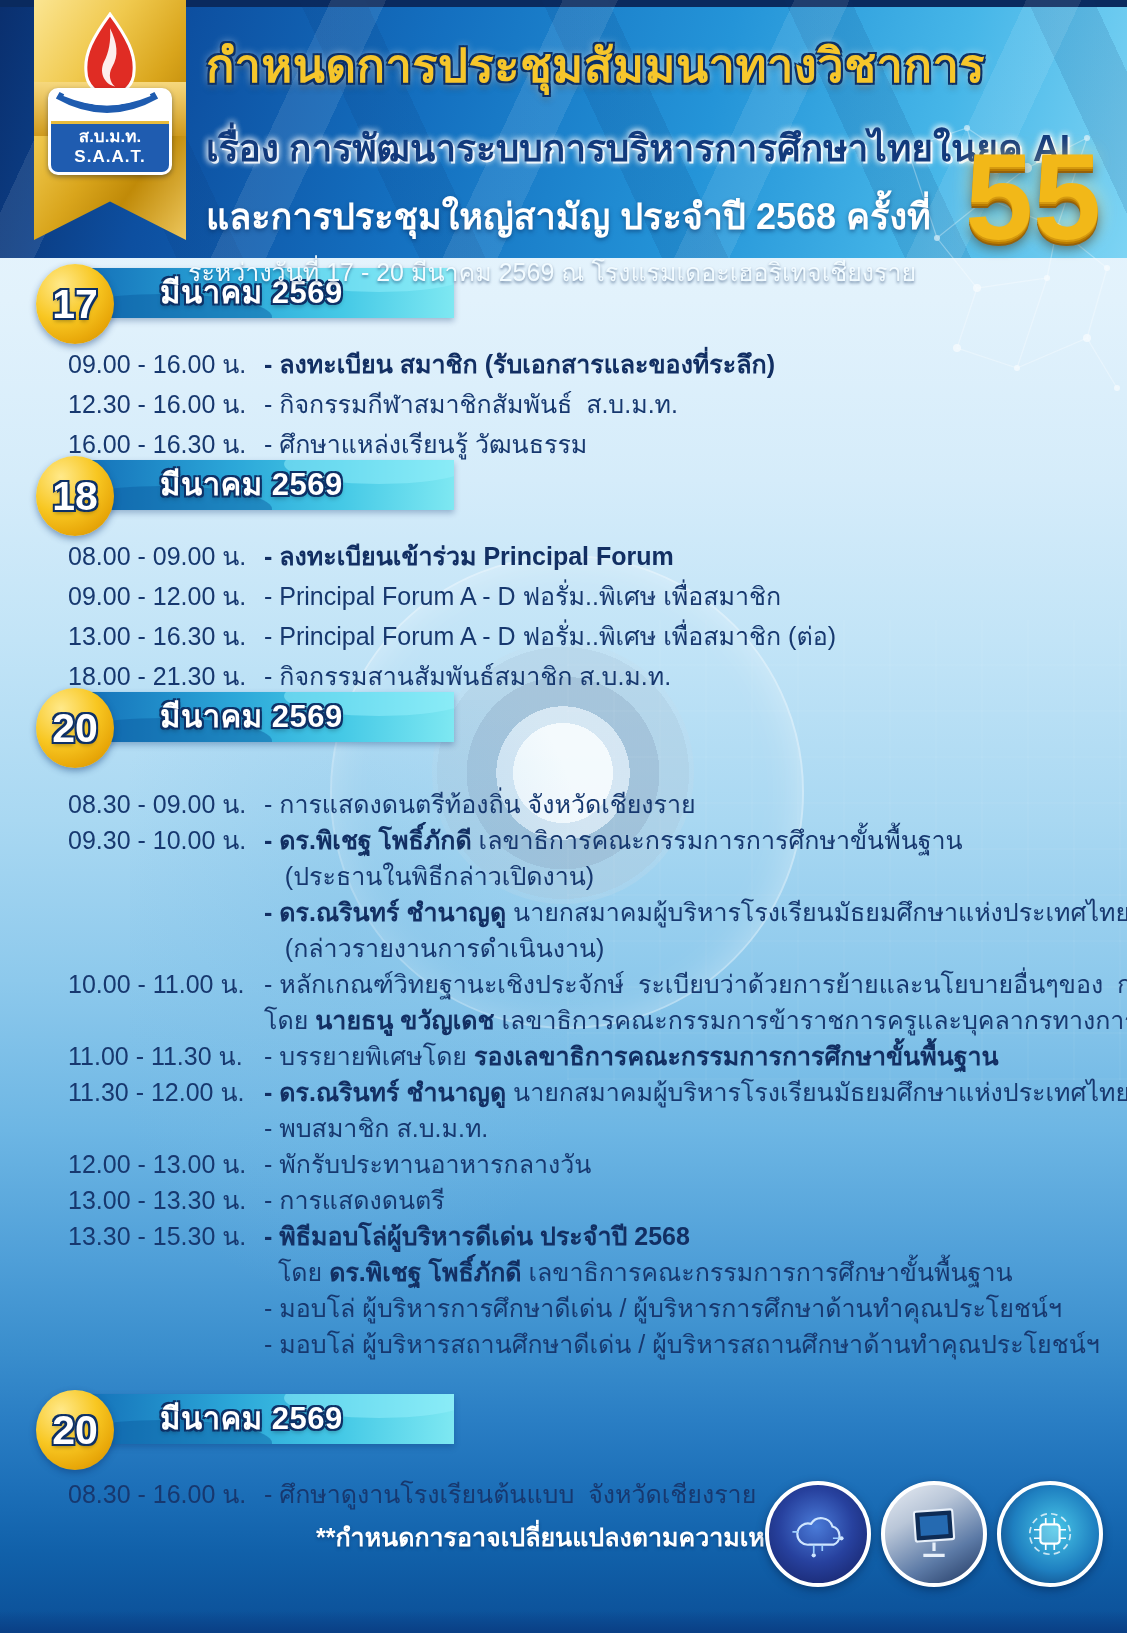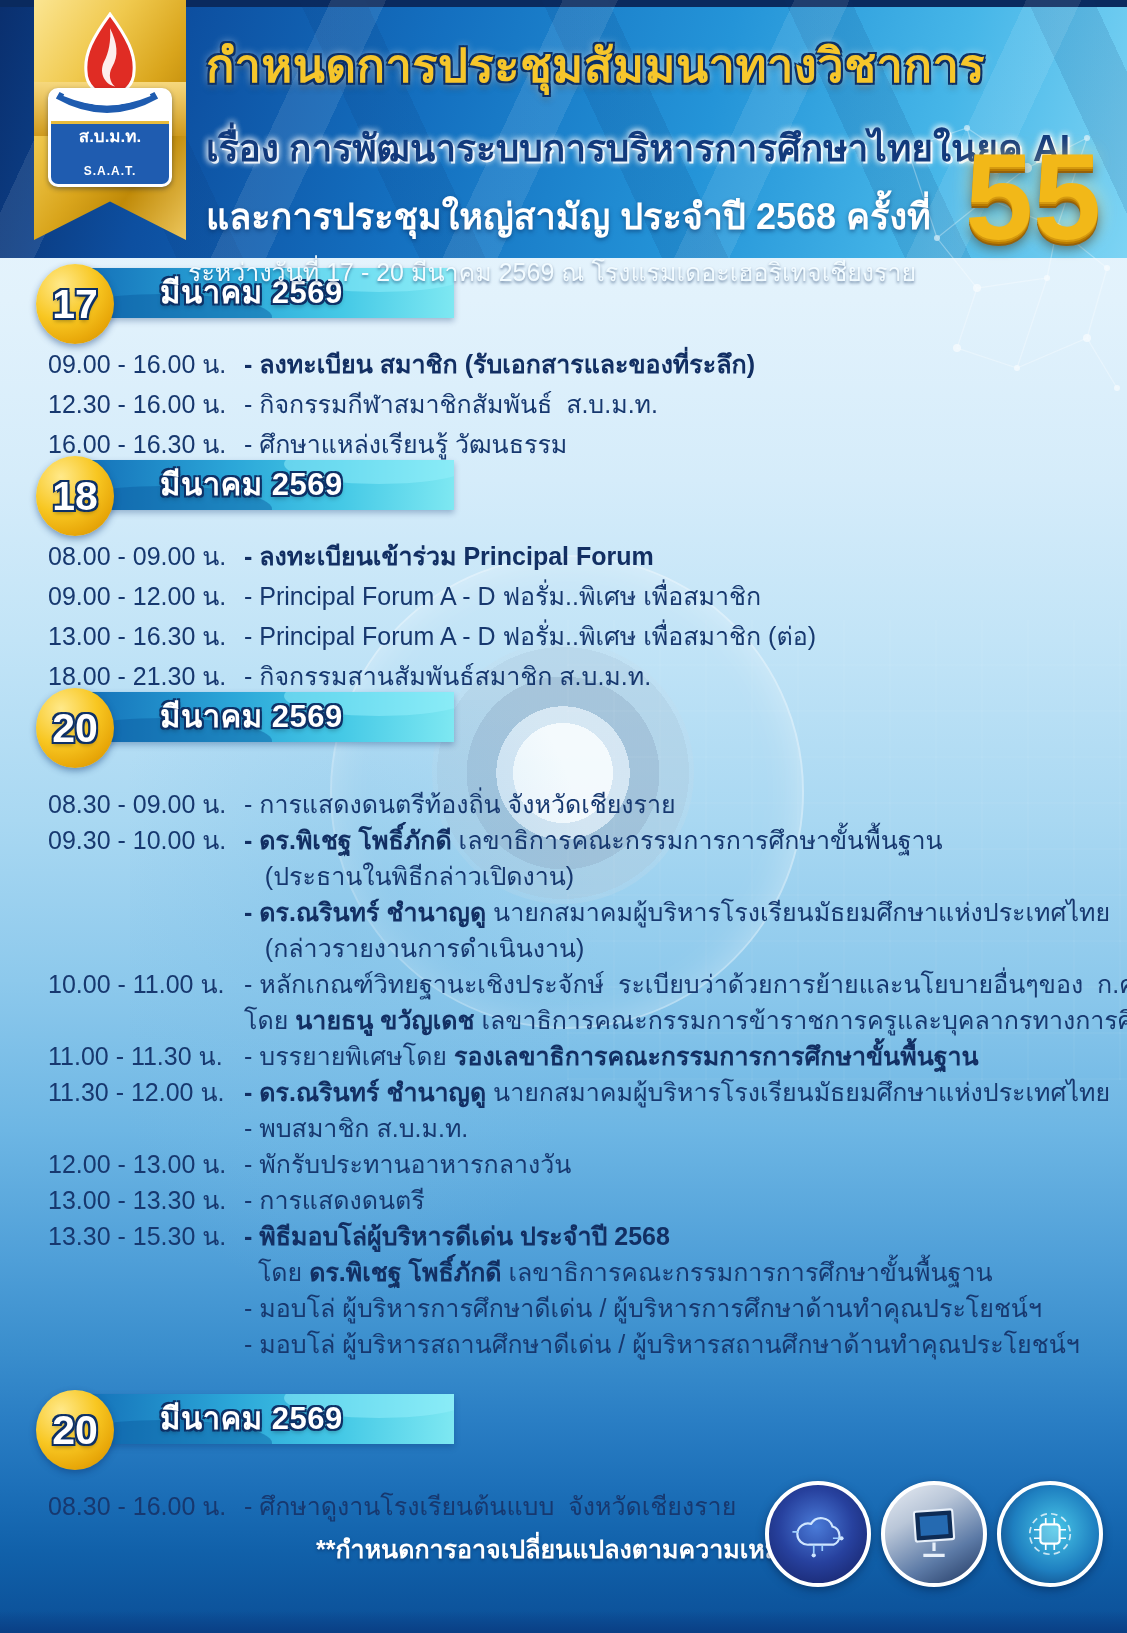--- a/index.html
+++ b/index.html
@@ -30,21 +30,21 @@
     filter:drop-shadow(3px 4px 6px rgba(0,20,60,.45));}
   .ribbon .band{position:absolute;left:-12px;right:-12px;top:82px;height:54px;
     background:linear-gradient(180deg,#f6d87e,#cf9a1d);z-index:0;}
   .flame{position:absolute;left:50%;transform:translateX(-50%);top:12px;z-index:1;}
   .emblem{position:absolute;left:50%;transform:translateX(-50%);top:88px;width:118px;
     border:3px solid #fff;border-radius:10px;background:#fff;overflow:hidden;z-index:2;
     box-shadow:0 2px 5px rgba(0,20,60,.4);}
   .emblem .boat{display:block;background:#fff;}
   .em-box{background:#1f5cb0;text-align:center;padding:3px 2px 6px;border-top:3px solid #e8bc3e;}
   .em-line1{color:#fff;font-weight:bold;font-size:17px;line-height:1.15;}
-  .em-line2{color:#fff;font-weight:bold;font-size:12px;letter-spacing:1px;line-height:1.15;margin-top:18px;}
+  .em-line2{color:#fff;font-weight:bold;font-size:17px;letter-spacing:1px;line-height:1.15;}
 
   .titles{position:absolute;left:206px;top:28px;width:905px;}
   .t-main{font-size:47px;font-weight:800;color:#f6c62b;letter-spacing:.5px;
     text-shadow:-2px -2px 0 #0d3066,2px -2px 0 #0d3066,-2px 2px 0 #0d3066,2px 2px 0 #0d3066,0 0 10px rgba(255,255,255,.85),0 5px 7px rgba(0,0,0,.35);}
   .t-sub{margin-top:15px;font-size:37px;font-weight:800;color:#123a7c;
     text-shadow:0 0 7px #fff,0 0 7px #fff,2px 2px 0 rgba(255,255,255,.85);}
   .t-line3{margin-top:11px;font-size:36px;font-weight:700;color:#ffffff;
     text-shadow:0 2px 4px rgba(6,40,90,.55);}
   .t-dates{margin-top:7px;margin-left:-18px;font-size:25px;font-weight:500;color:#f2fbff;
     text-shadow:0 2px 3px rgba(6,40,90,.5);}
@@ -83,22 +83,22 @@
     text-shadow:-2px -2px 0 #0d3066,2px -2px 0 #0d3066,-2px 2px 0 #0d3066,2px 2px 0 #0d3066,0 3px 5px rgba(0,0,0,.35);}
   .badge{position:absolute;left:0;top:0;width:78px;height:80px;border-radius:50%;z-index:2;
     background:radial-gradient(circle at 32% 26%,#ffe98a,#f8c722 45%,#e9a90a 72%,#cc8a00 100%);
     box-shadow:0 3px 7px rgba(10,50,110,.45);
     display:flex;align-items:center;justify-content:center;}
   .day{font-size:41px;font-weight:800;color:#fff;
     text-shadow:-2px -2px 0 #0d3066,2px -2px 0 #0d3066,-2px 2px 0 #0d3066,2px 2px 0 #0d3066,0 3px 4px rgba(0,0,0,.35);}
 
   .rows{margin-top:0;}
   .sec-2 .rows{margin-top:18px;}
-  .sec-3 .rows{margin-top:16px;}
-  .row{display:flex;padding-left:48px;height:40px;line-height:40px;white-space:pre;}
+  .sec-3 .rows{margin-top:4px;}
+  .row{display:flex;padding-left:68px;height:40px;line-height:40px;white-space:pre;}
   .sec-2 .row{height:36px;line-height:36px;}
   .time{flex:none;width:196px;font-size:25px;color:#17386f;font-weight:500;}
   .txt{flex:1;font-size:25px;color:#17386f;overflow:visible;}
   .txt .b{font-weight:800;color:#122f63;}
   .note{margin-left:316px;margin-top:4px;font-size:25px;font-weight:800;color:#fff;line-height:38px;
     text-shadow:0 2px 3px rgba(6,40,90,.5);}
 
   
   .photos{position:absolute;right:24px;bottom:46px;display:flex;gap:10px;z-index:3;}
   .photo{width:106px;height:106px;border-radius:50%;border:4px solid #fff;box-sizing:border-box;

